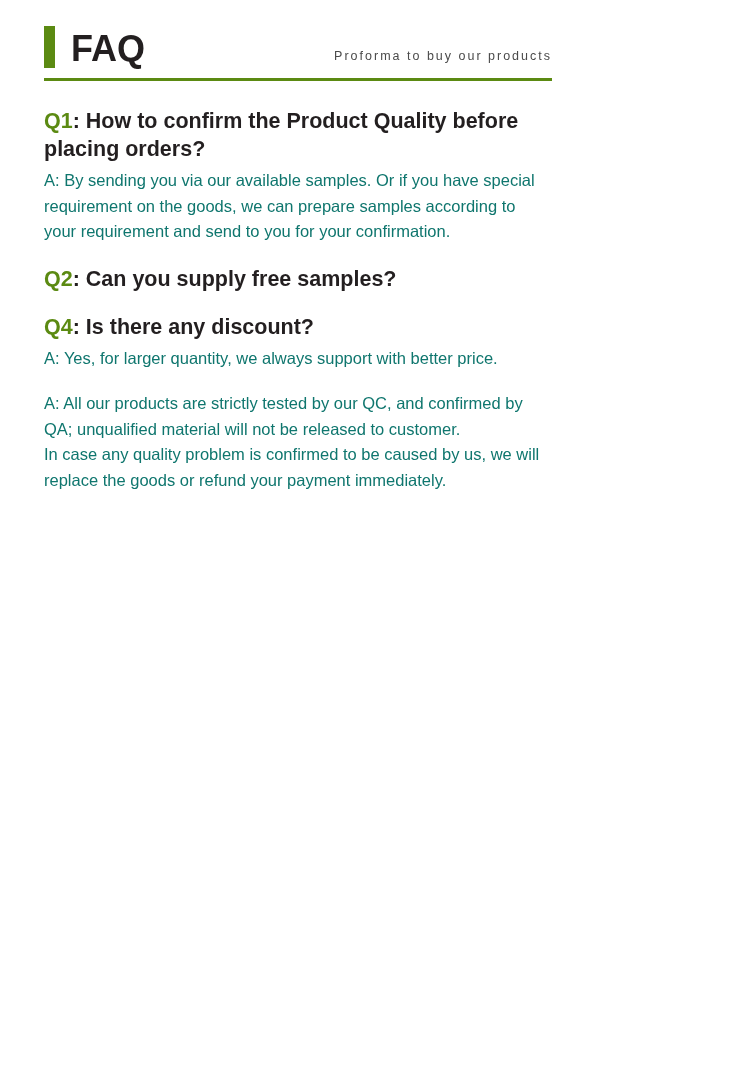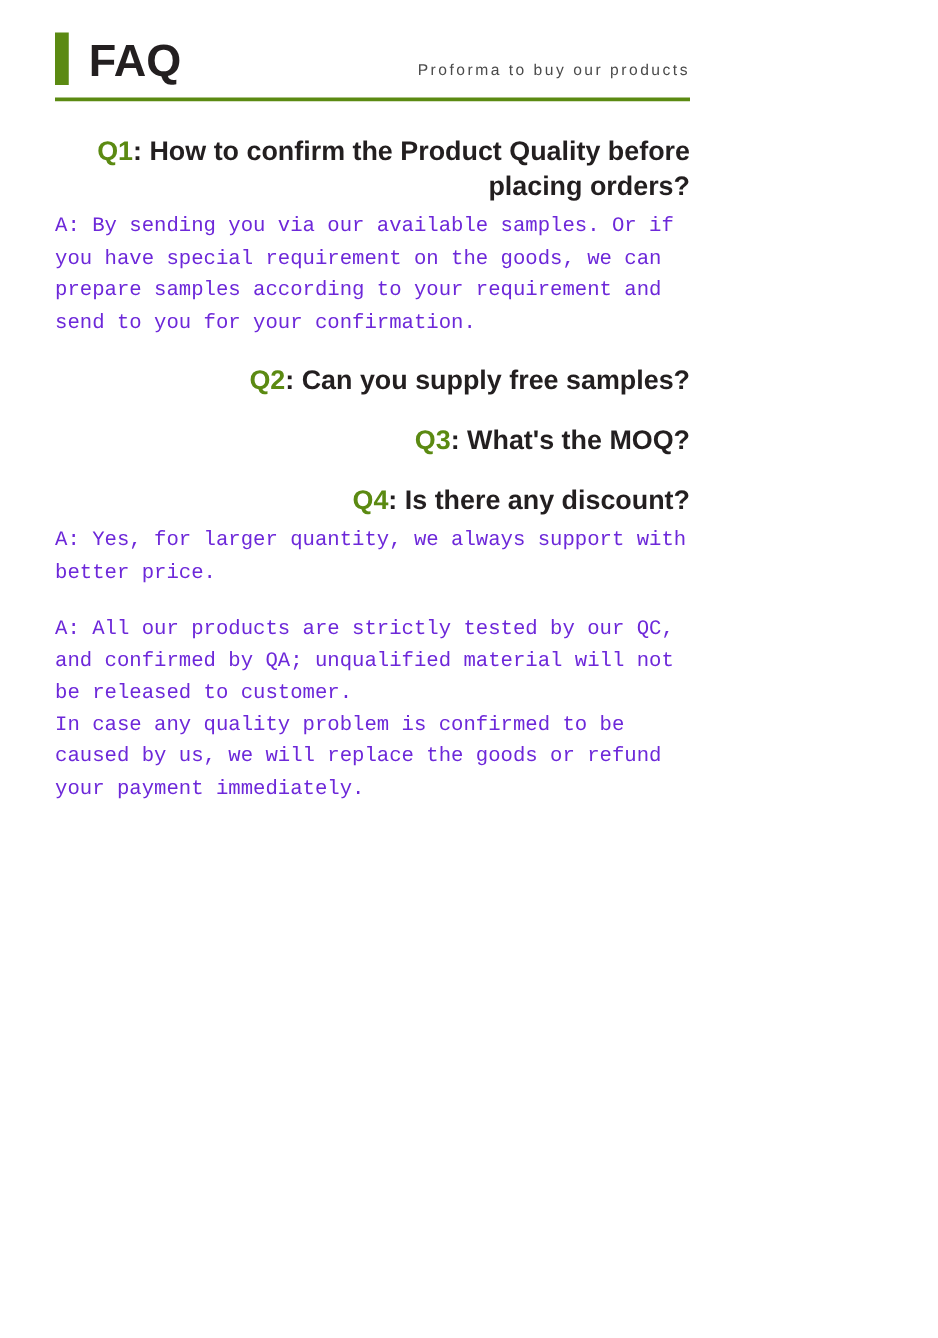--- a/index.html
+++ b/index.html
@@ -58,32 +58,30 @@
   }
   .faq-item {
     margin-bottom: 20px;
   }
   .faq-q {
     font-size: 21.5px;
     font-weight: bold;
     line-height: 28px;
     color: #231f20;
     margin: 0 0 5px 0;
-    text-align: right;
   }
   .faq-q .qnum {
     color: #5b8a12;
   }
   .faq-a {
     font-size: 16.5px;
     line-height: 25.5px;
-    color: #6d28d9;
+    color: #0f766e;
     margin: 0;
     white-space: pre-line;
-    font-family: Liberation Mono, monospace;
   }
 </style>
 </head>
 <body>
 
 <div class="page">
 
   <div class="header">
     <div class="header-bar"></div>
     <div class="header-title">FAQ</div>
@@ -95,21 +93,20 @@
     <div class="faq-item">
       <p class="faq-q"><span class="qnum">Q1</span><span>: How to confirm the Product Quality before placing orders?</span></p>
       <p class="faq-a">A: By sending you via our available samples. Or if you have special requirement on the goods, we can prepare samples according to your requirement and send to you for your confirmation.</p>
     </div>
 
     <div class="faq-item">
       <p class="faq-q"><span class="qnum">Q2</span><span>: Can you supply free samples?</span></p>
     </div>
 
     <div class="faq-item">
-      <p class="faq-q"><span class="qnum">Q3</span><span>: What's the MOQ?</span></p>
     </div>
 
     <div class="faq-item">
       <p class="faq-q"><span class="qnum">Q4</span><span>: Is there any discount?</span></p>
       <p class="faq-a">A: Yes, for larger quantity, we always support with better price.</p>
     </div>
 
     <div class="faq-item">
     </div>
 

